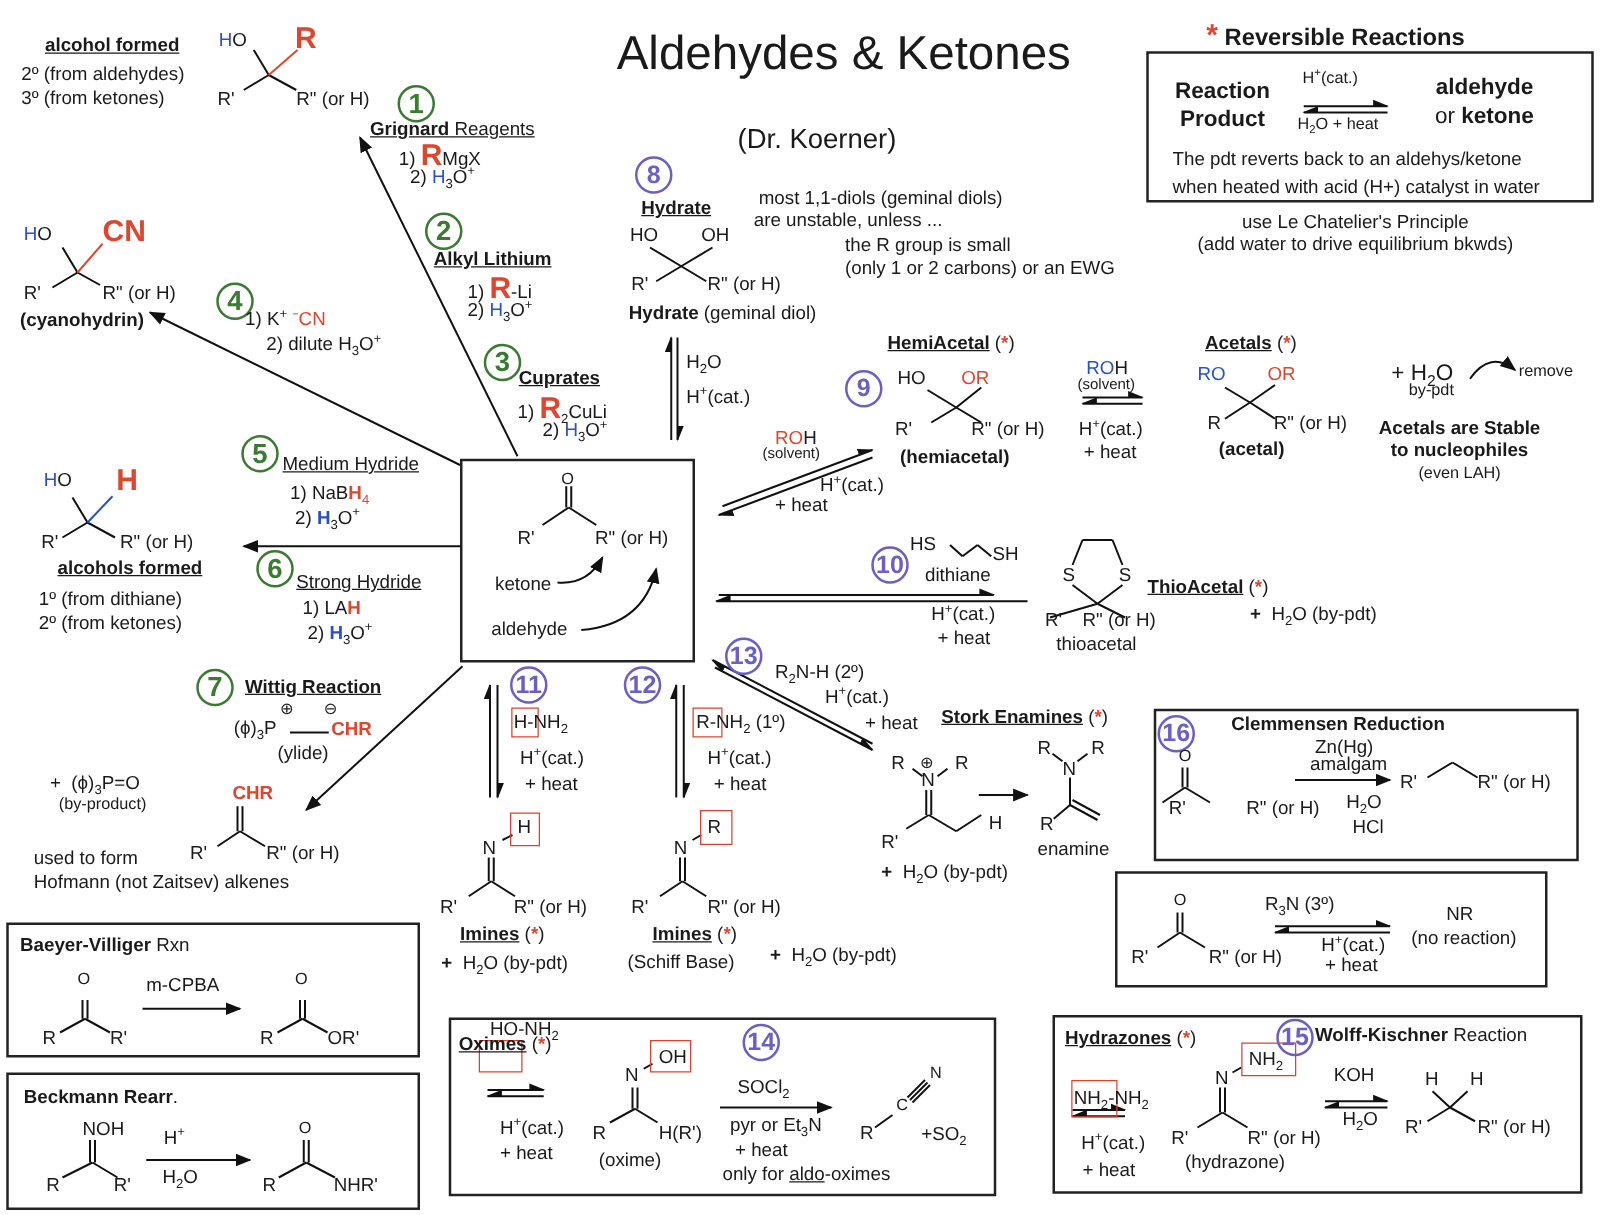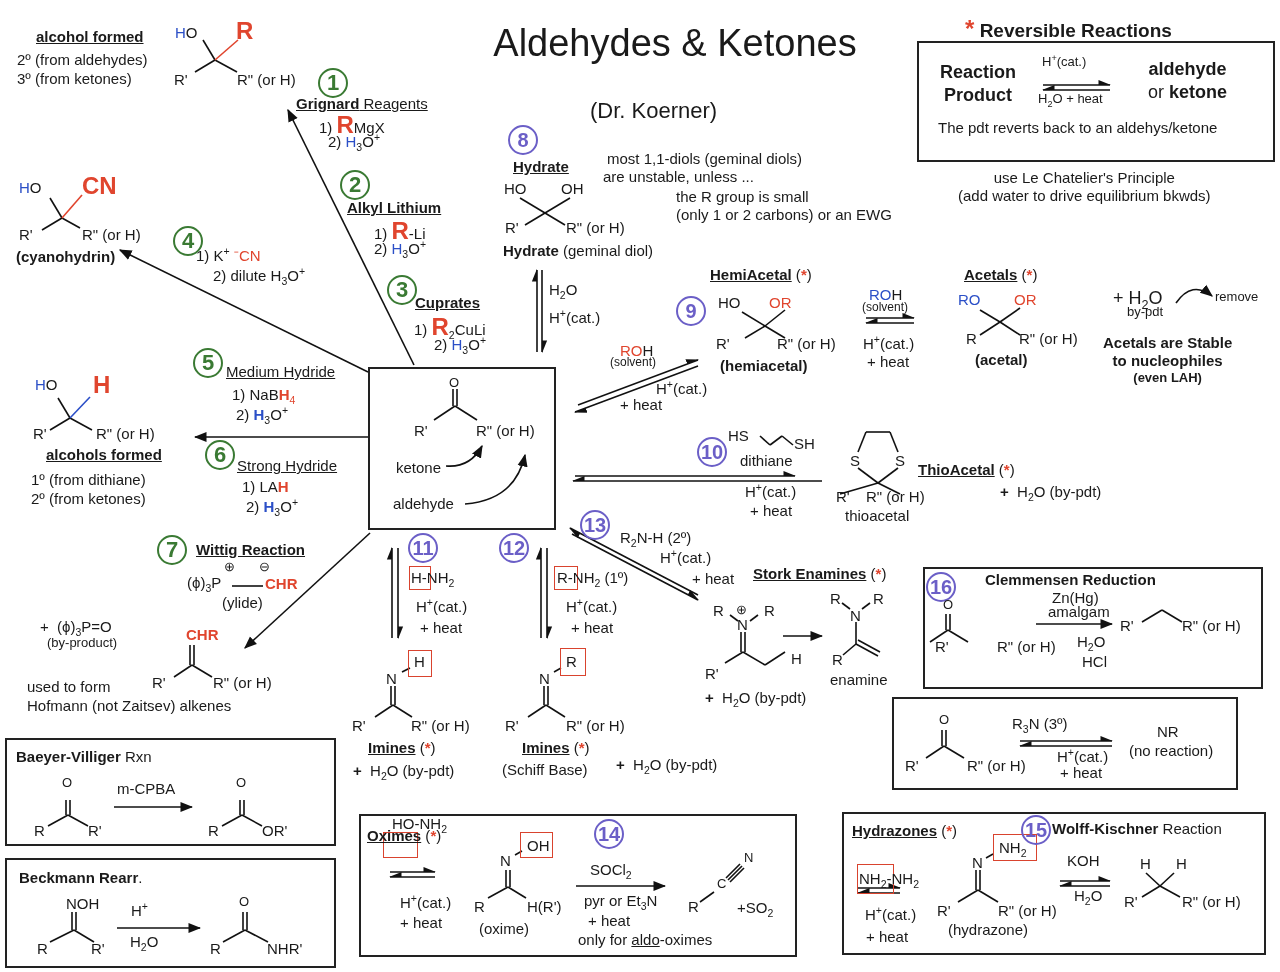--- a/index.html
+++ b/index.html
@@ -298,20 +298,21 @@
   <div>Product</div>
 </div>
 <span class="t s" style="left:1042px;top:55px;">H<sup>+</sup>(cat.)</span>
 <span class="t s" style="left:1038px;top:92px;">H<sub>2</sub>O + heat</span>
 <div class="t" style="left:1148px;top:58px;font-size:18px;text-align:center;line-height:1.25;">
   <div class="b">aldehyde</div>
   <div><span>or</span> <b>ketone</b></div>
 </div>
 <div class="t" style="left:938px;top:117px;line-height:1.45;">
   <div>The pdt reverts back to an aldehys/ketone</div>
+  <div>when heated with acid (H+) catalyst in water</div>
 </div>
 <div class="t" style="left:958px;top:169px;text-align:center;line-height:1.2;">
   <div>use Le Chatelier's Principle</div>
   <div>(add water to drive equilibrium bkwds)</div>
 </div>
 
 <div class="num g" style="left:318px;top:68px;">1</div>
 <div class="t" style="left:296px;top:96px;">
   <span class="b u">Grignard</span><span class="u"> Reagents</span>
 </div>
@@ -419,21 +420,21 @@
 <span class="t red" style="left:1014px;top:292px;">OR</span>
 <span class="t" style="left:966px;top:331px;">R</span>
 <span class="t" style="left:1019px;top:331px;">R" (or H)</span>
 <span class="t b" style="left:975px;top:352px;">(acetal)</span>
 <div class="t" style="left:1113px;top:289px;font-size:18px;">+ H<sub>2</sub>O</div>
 <span class="t s" style="left:1127px;top:305px;">by-pdt</span>
 <span class="t s" style="left:1215px;top:290px;">remove</span>
 <div class="t b" style="left:1103px;top:334px;text-align:center;line-height:1.2;">
   <div>Acetals are Stable</div>
   <div>to nucleophiles</div>
-  <div class="s" style="font-weight:bold;">(even LAH)</div>
+  <div class="s" style="font-weight:normal;">(even LAH)</div>
 </div>
 
 <div class="num p" style="left:697px;top:437px;">10</div>
 <span class="t" style="left:728px;top:428px;">HS</span>
 <span class="t" style="left:794px;top:436px;">SH</span>
 <span class="t" style="left:740px;top:453px;">dithiane</span>
 <div class="t" style="left:745px;top:484px;">H<sup>+</sup>(cat.)</div>
 <span class="t" style="left:750px;top:503px;">+ heat</span>
 <span class="t" style="left:850px;top:453px;">S</span>
 <span class="t" style="left:895px;top:453px;">S</span>

